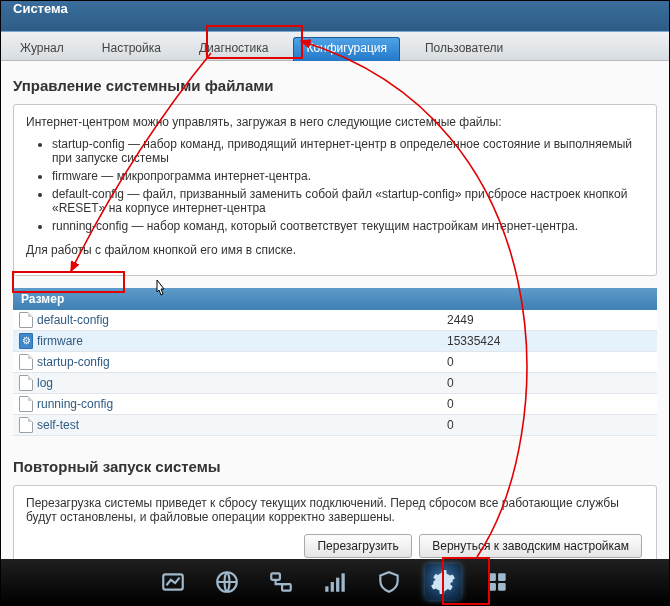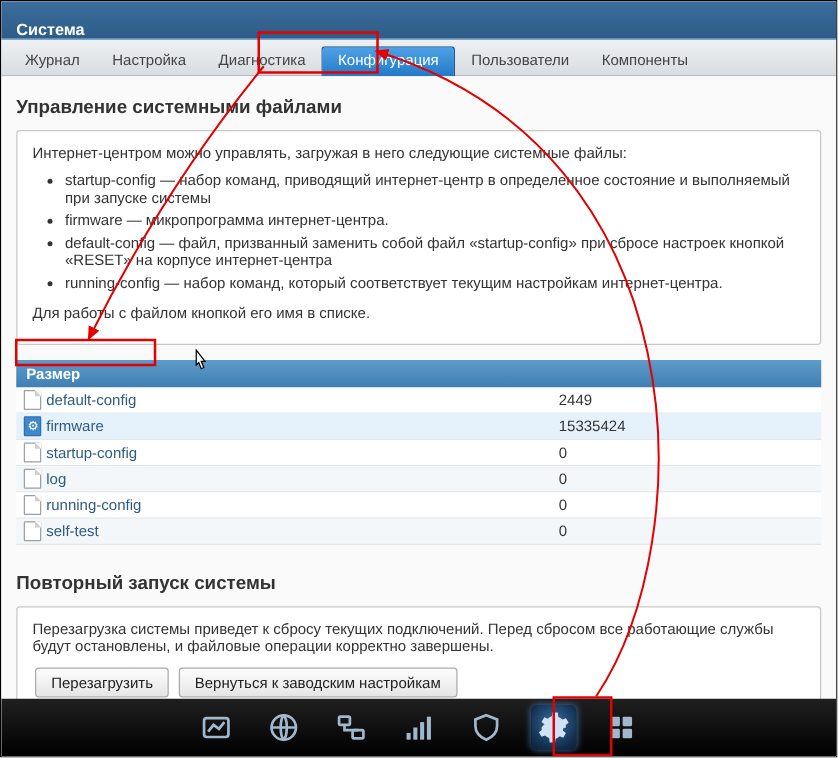--- a/index.html
+++ b/index.html
@@ -1,18 +1,18 @@
 <!DOCTYPE html>
 <html><head>
 <meta charset="utf-8">
 <style>
   html,body{margin:0;padding:0;font-family:Arial,Helvetica,sans-serif;background:#fff}
   .root{width:670px;height:606px;position:relative;background:#fff;overflow:hidden;border:1px solid #000;box-sizing:border-box}
-  .app-header{background:linear-gradient(#3b6e9c,#2d5c87);height:30px;display:flex;align-items:flex-end;padding-left:12px;color:#fff;font-weight:bold;font-size:13px;border-bottom:1px solid #7aa7cf}
-  .tab-bar{background:linear-gradient(#eef1f3,#d8dde1);height:24px;display:flex;align-items:stretch;border-bottom:1px solid #b9b9b9;font-size:12px;padding-left:6px;padding-top:4px;gap:0}
+  .app-header{background:linear-gradient(#3b6e9c,#2d5c87);height:30px;display:flex;align-items:flex-start;padding-left:12px;color:#fff;font-weight:bold;font-size:13px;border-bottom:1px solid #7aa7cf}
+  .tab-bar{background:linear-gradient(#eef1f3,#d8dde1);height:24px;display:flex;align-items:stretch;border-bottom:1px solid #b9b9b9;font-size:12px;padding-left:6px;padding-top:4px;gap:12px}
   .tab{padding:3px 12px 0;color:#444;cursor:pointer;border:1px solid transparent;border-bottom:none;position:relative;top:1px}
   .tab.active{background:linear-gradient(#4fa2e6,#2279c8);color:#fff;border:1px solid #1a5a95;border-bottom:none;border-radius:3px 3px 0 0;font-weight:normal;z-index:5}
   .content{padding:10px 12px;background:#fafafa}
   .section-title{font-size:15px;font-weight:bold;color:#333;margin:6px 0 10px}
   .panel{border:1px solid #c8c8c8;border-radius:3px;padding:10px 12px;background:#fff;font-size:12px;color:#333;margin-bottom:12px}
   .panel p{margin:0 0 8px}
   .panel ul{margin:0 0 10px 0;padding-left:26px}
   .panel li{margin-bottom:4px}
   .bullet-k{color:#333}
   .table-h{display:flex;background:linear-gradient(#5d9bca,#3f7fb2);color:#fff;font-size:12px;font-weight:bold}
@@ -23,21 +23,21 @@
   .tr{display:flex;border-bottom:1px solid #e2e6ea;font-size:12px;color:#2f5b82;align-items:center;min-height:18px;padding:1px 0;background:#fff}
   .tr:nth-child(even){background:#f3f7fa}
   .tr.hl{background:#e6f2fb}
   .td-name{flex:0 0 420px;display:flex;align-items:center;gap:4px;padding-left:6px;cursor:pointer}
   .td-size{flex:1;padding-left:8px;color:#333}
   .file-ico{width:14px;height:16px;display:inline-block;position:relative}
   .file-ico::before{content:"";position:absolute;inset:0;border:1px solid #9aa0a6;background:#fff;border-radius:1px}
   .file-ico::after{content:"";position:absolute;right:0;top:0;border-top:5px solid #fafafa;border-left:5px solid #cfcfcf}
   .file-ico.gear::before{border-color:#2e6fb0;background:#3f88cc}
   .file-ico.gear::after{content:"\2699";border:none;color:#fff;font-size:10px;right:2px;top:2px}
-  .btn-row{text-align:left;margin-top:10px}
+  .btn-row{text-align:right;margin-top:10px}
   .btn{display:inline-block;background:linear-gradient(#fdfdfd,#e5e5e5);border:1px solid #a9a9a9;border-radius:3px;padding:4px 12px;font-size:12px;cursor:pointer;margin:0 2px;color:#222}
   .bottom-gap{height:36px;background:#fff}
   .taskbar{position:absolute;bottom:0;left:0;right:0;height:46px;background:linear-gradient(#1f1f1f,#000);display:flex;justify-content:center;align-items:center;gap:18px}
   .tb-ico{width:36px;height:36px;border-radius:5px;display:flex;align-items:center;justify-content:center;color:#bfd7ea;font-size:20px;cursor:pointer;position:relative}
   .tb-ico.active{background:radial-gradient(circle at 50% 40%,#3a6fa3 0%,#12304f 70%,#0a1e33 100%);box-shadow:0 0 6px rgba(100,180,255,.6)}
   .tb-ico svg{width:26px;height:26px}
   
   .annot{position:absolute;border:2px solid #e20000;pointer-events:none;z-index:20}
   .arrow-path{position:absolute;pointer-events:none;z-index:19}
   .cursor{position:absolute;width:16px;height:20px;z-index:21;pointer-events:none}
@@ -51,21 +51,20 @@
   <div class="app-header">
     <span>Система</span>
   </div>
 
   <div class="tab-bar">
     <div class="tab"><span>Журнал</span></div>
     <div class="tab"><span>Настройка</span></div>
     <div class="tab"><span>Диагностика</span></div>
     <div class="tab active"><span>Конфигурация</span></div>
     <div class="tab"><span>Пользователи</span></div>
-    <div class="tab"><span>Компоненты</span></div>
   </div>
 
   <div class="content">
 
     <div class="section-title">Управление системными файлами</div>
 
     <div class="panel">
       <p>Интернет-центром можно управлять, загружая в него следующие системные файлы:</p>
       <ul>
         <li><span class="bullet-k">startup-config</span><span> — набор команд, приводящий интернет-центр в определенное состояние и выполняемый при запуске системы</span></li>

